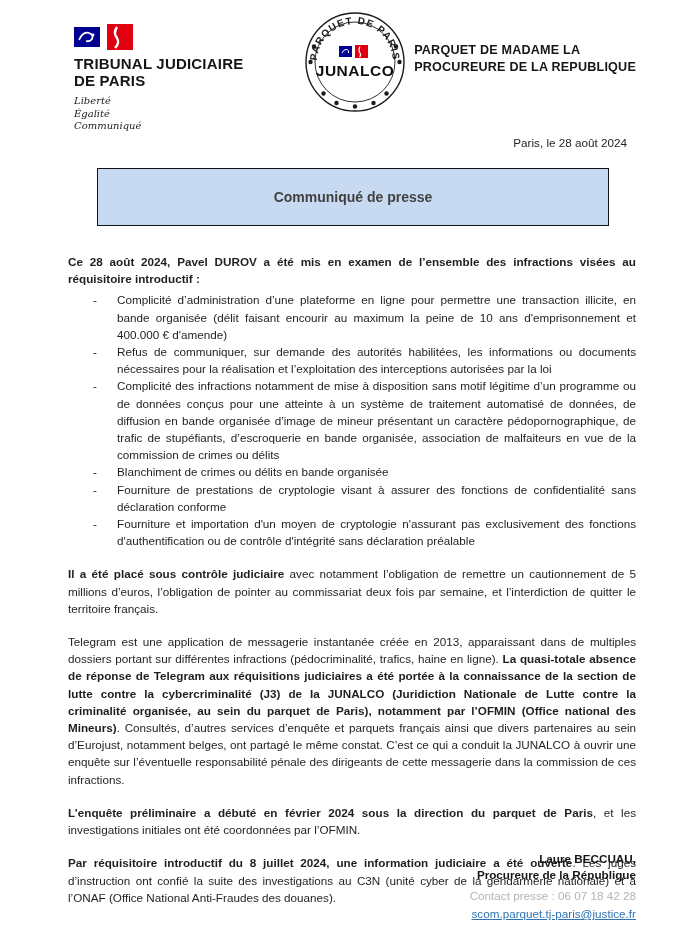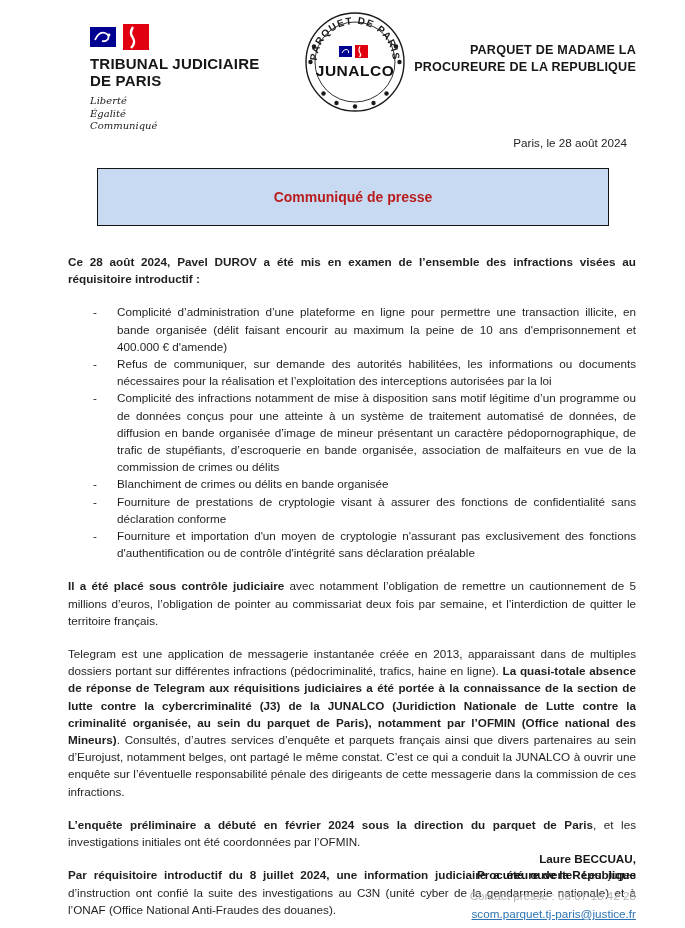--- a/index.html
+++ b/index.html
@@ -3,47 +3,47 @@
 <meta charset="utf-8">
 <style>
   * { margin:0; padding:0; box-sizing:border-box; }
   html,body { background:#ffffff; }
   .page {
     position:relative; width:685px; height:928px; background:#fff;
     font-family:"Liberation Sans", sans-serif; color:#1f1f1f; overflow:hidden;
   }
 
   
-  .logo-block { position:absolute; left:90px; top:24px; width:210px; }
+  .logo-block { position:absolute; left:74px; top:24px; width:210px; }
   .logo-flag { display:block; margin-bottom:3px; }
   .logo-title { font-weight:bold; font-size:15px; line-height:17px; color:#161616; letter-spacing:0.2px; }
   .logo-motto { margin-top:6px; font-family:"DejaVu Serif", serif; font-style:italic; font-size:10px; line-height:12.5px; color:#222; }
 
   .seal { position:absolute; left:303px; top:10px; width:104px; height:104px; }
 
-  .office { position:absolute; right:49px; top:42px; text-align:right;
+  .office { position:absolute; right:49px; top:42px; 
     font-weight:bold; font-size:12.6px; line-height:17px; color:#161616; letter-spacing:0.2px; }
 
   .dateline { position:absolute; right:58px; top:136px; font-size:11.7px; color:#1f1f1f; }
 
   
   .banner {
     position:absolute; left:97px; top:168px; width:512px; height:58px;
     background:#c7daf1; border:1.6px solid #141414;
     display:flex; align-items:center; justify-content:center;
   }
-  .banner-title { font-weight:bold; font-size:14px; color:#b91c1c; }
+  .banner-title { font-weight:bold; font-size:14px; color:#404040; }
 
   
   .body-text {
     position:absolute; left:68px; top:253px; width:568px;
     font-size:11.7px; line-height:17.2px; text-align:justify; color:#1f1f1f;
   }
   .body-text p { margin:0 0 16px 0; }
-  p.no-gap { margin-bottom:16px; }
+  p.no-gap { margin-bottom:4px; }
   .charges-list { list-style:none; margin:0 0 16px 0; }
   .charges-list li { position:relative; padding-left:49px; }
   .charges-list li::before { content:"-"; position:absolute; left:25px; top:0; }
 
   
   .signature { position:absolute; right:49px; top:851px; text-align:right; }
   .sig-name, .sig-title { font-weight:bold; font-size:11.7px; line-height:15.5px; color:#161616; }
   .sig-contact { margin-top:6px; font-size:11.7px; line-height:16px; color:#b4b4b4; }
   .email-link { display:inline-block; font-size:11.7px; line-height:16px; color:#2e74b5;
     text-decoration:underline; cursor:pointer; }

